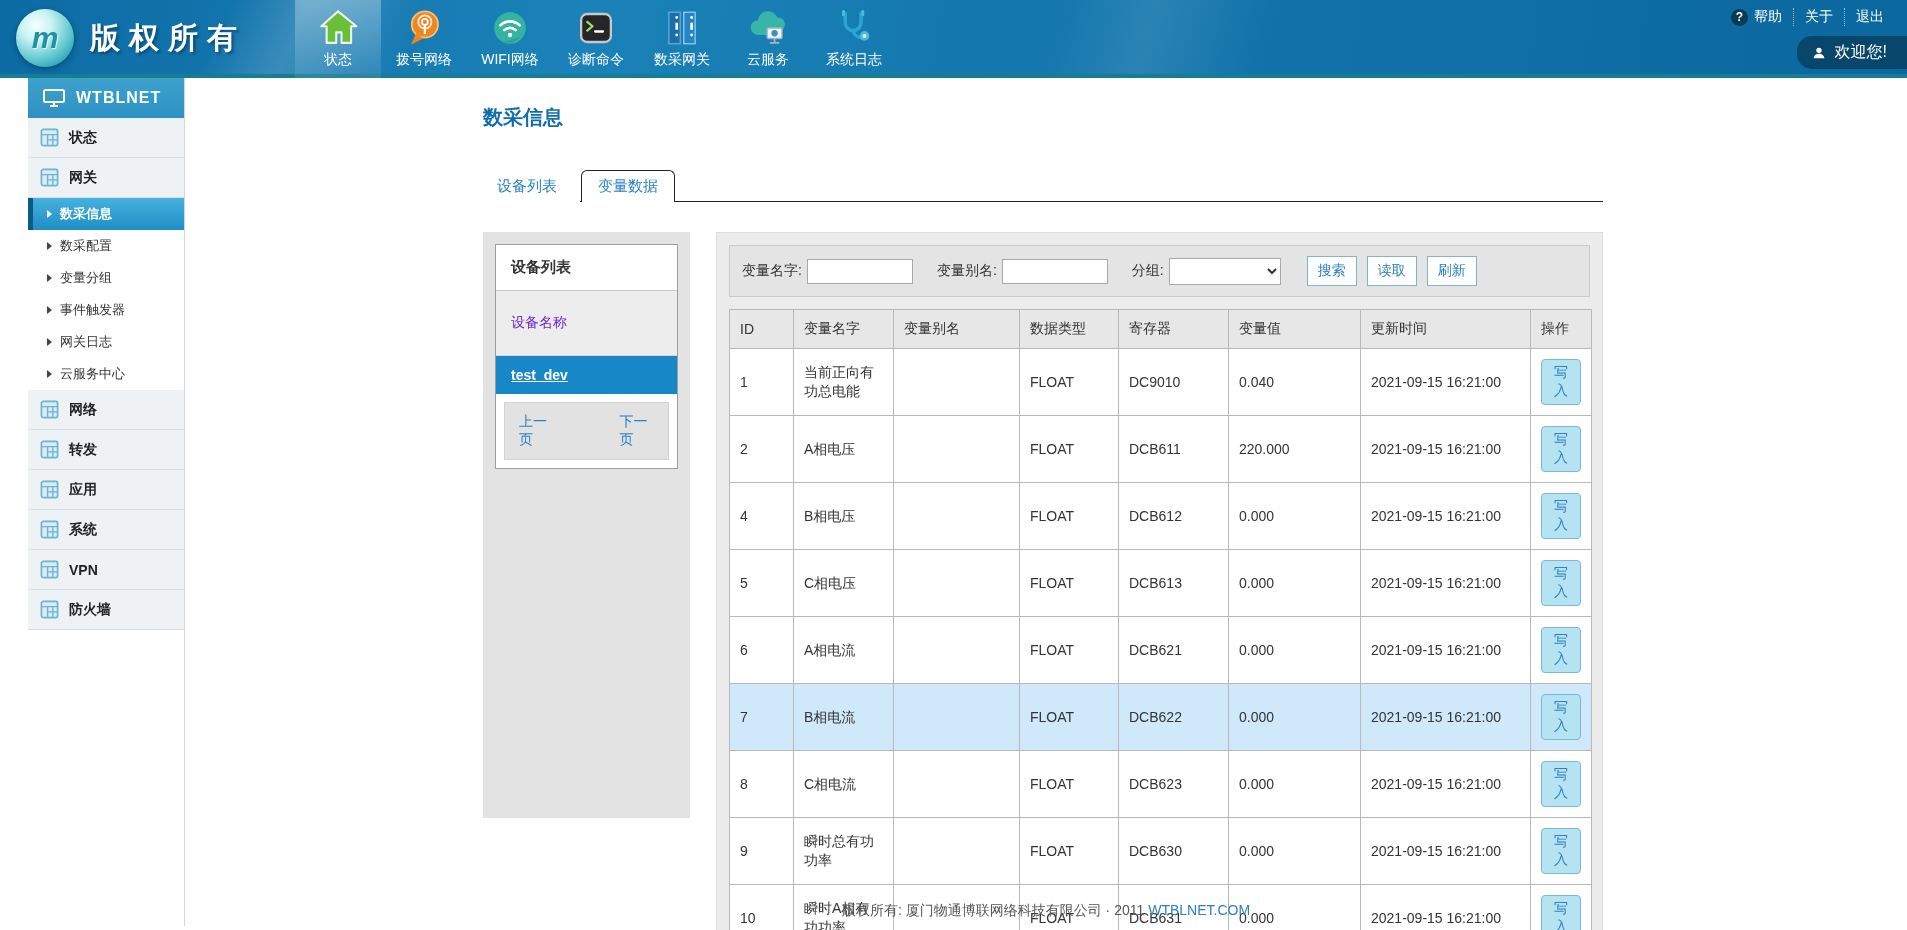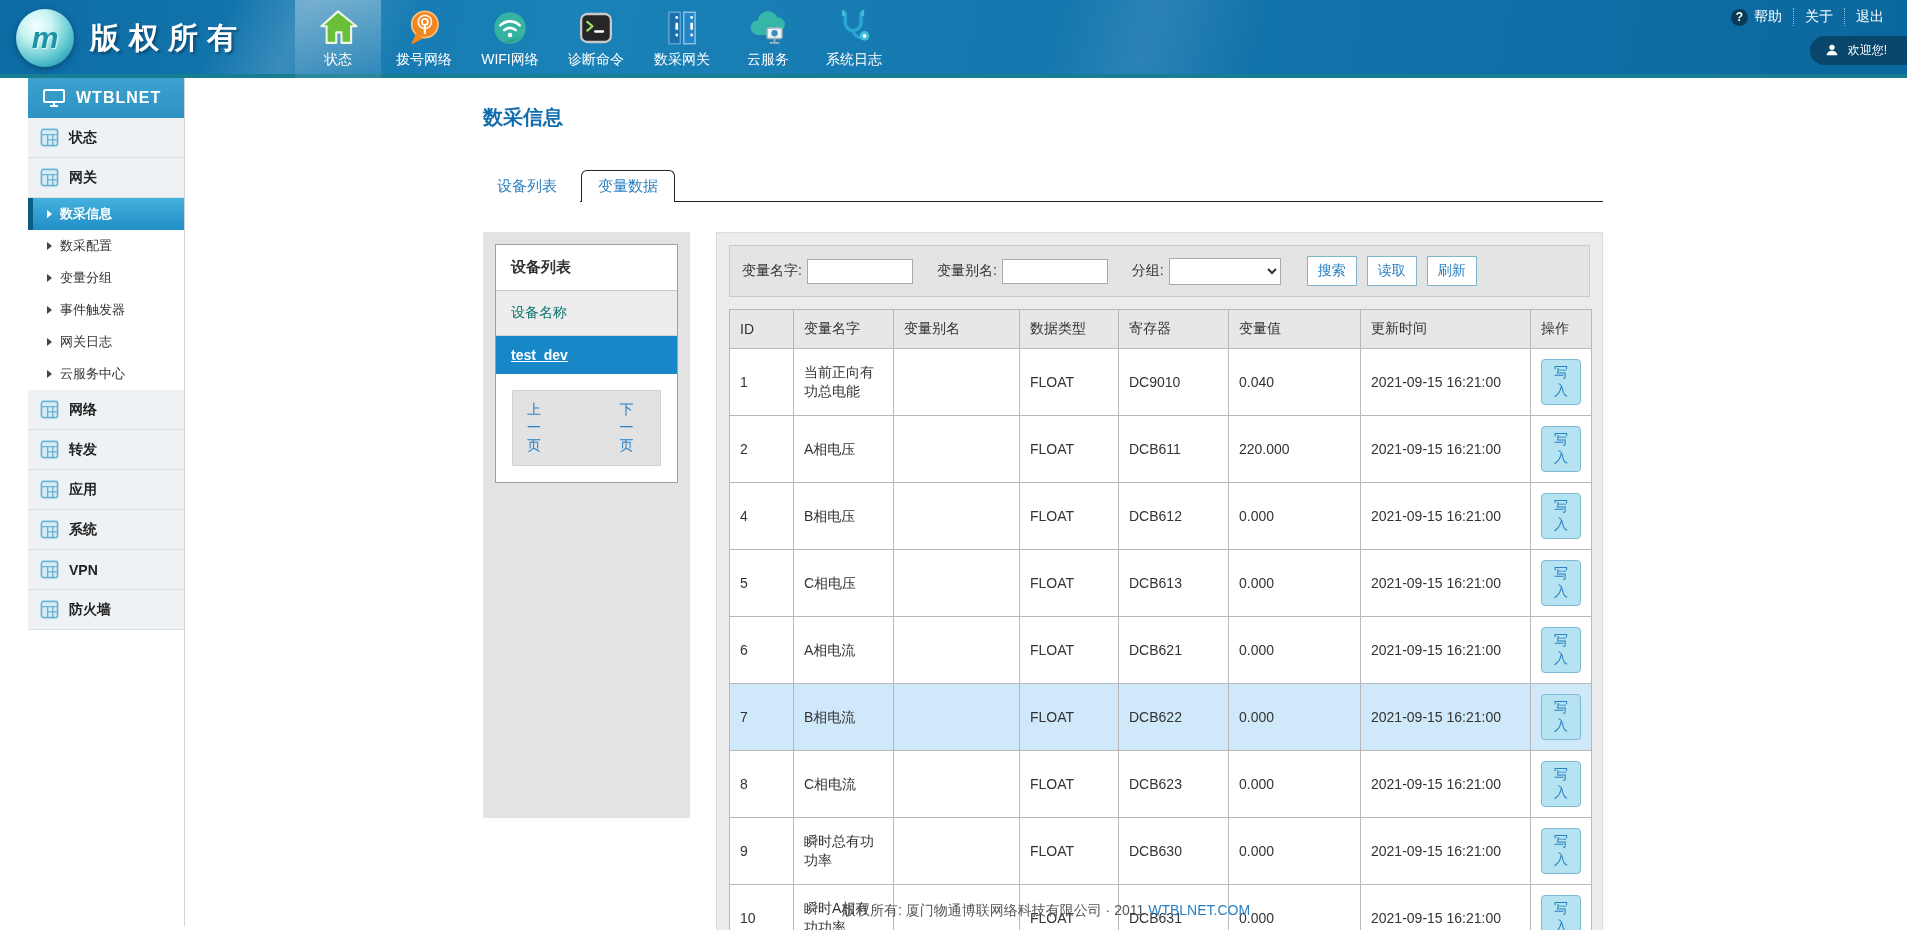--- a/index.html
+++ b/index.html
@@ -25,21 +25,21 @@
   .nav-item.active { background:linear-gradient(180deg, rgba(255,255,255,.30), rgba(255,255,255,.08)); }
   .nav-icon { width:44px; height:44px; display:flex; align-items:center; justify-content:center; }
   .nav-icon svg { width:42px; height:42px; }
   .nav-label { margin-top:1px; font-size:14px; color:#fff; white-space:nowrap; }
   .header-links { position:absolute; top:8px; right:12px; display:flex; align-items:center; color:#fff; font-size:14px; }
   .header-links .hlink { padding:0 11px; display:flex; align-items:center; cursor:pointer; }
   .header-links .hlink + .hlink { border-left:1px dotted rgba(255,255,255,.55); }
   .help-circle { width:17px; height:17px; border-radius:50%; background:#0a3a55; color:#fff; font-size:12px; font-weight:bold;
     display:inline-flex; align-items:center; justify-content:center; margin-right:6px; }
   .welcome-pill { position:absolute; right:0; top:36px; background:rgba(9,60,92,.78); border-radius:15px 0 0 15px;
-    padding:6px 20px 6px 14px; color:#fff; font-size:12px; display:flex; align-items:flex-start; gap:8px; cursor:pointer; }
+    padding:6px 20px 6px 14px; color:#fff; font-size:16px; display:flex; align-items:center; gap:8px; cursor:pointer; }
   .welcome-pill svg { width:16px; height:16px; }
 
   
   .app-body { display:flex; height:848px; }
   .sidebar { width:185px; background:#fff; border-right:1px solid #d5d5d5;padding-left:28px; }
   .sidebar-title { height:40px; background:linear-gradient(180deg,#3da2ce,#2e91c3); color:#fff; font-weight:bold;
     font-size:16px; letter-spacing:1px; display:flex; align-items:center; gap:10px; padding-left:14px; }
   .sidebar-title svg { width:24px; height:20px; }
   .side-item { display:flex; align-items:center; gap:10px; padding:10px 12px; background:#eef2f5;
     border-bottom:1px solid #d9dee2; font-size:14px; font-weight:bold; color:#222; cursor:pointer; }
@@ -60,23 +60,23 @@
   .tab.active { background:#fff; border:1px solid #222; border-bottom:none; border-radius:6px 6px 0 0;
     padding:6px 16px; margin-left:10px; position:relative; z-index:2; }
   .tab-underline { position:absolute; left:97px; right:0; bottom:0; height:1px; background:#222; }
 
   .panels { display:flex; margin-top:30px; align-items:flex-start; }
 
   
   .device-panel { width:207px; height:586px; background:#e3e3e3; margin-right:26px; }
   .device-box { margin:12px; background:#fff; border:1px solid #9e9e9e; }
   .device-box-title { padding:13px 15px; font-size:15px; font-weight:bold; color:#333; border-bottom:1px solid #c9c9c9; }
-  .device-col-header { padding:13px 15px; background:#ededed; color:#0f766e; font-size:14px; border-bottom:1px solid #d5d5d5; }
+  .device-col-header { padding:23px 15px; background:#ededed; color:#6d28d9; font-size:14px; border-bottom:1px solid #d5d5d5; }
   .device-item { padding:11px 15px; background:#1787c8; color:#fff; font-weight:bold; font-size:14px; cursor:pointer;text-decoration:underline; }
-  .device-pager { margin:16px; background:#e2e2e2; border:1px solid #d2d2d2; padding:10px 14px; display:flex; gap:66px; }
+  .device-pager { margin:8px; background:#e2e2e2; border:1px solid #d2d2d2; padding:10px 14px; display:flex; gap:66px; }
   .device-pager a { color:#2a80c2; font-size:14px; text-decoration:none; cursor:pointer; }
 
   
   .table-panel { width:887px; background:#ececec; border:1px solid #dcdcdc; padding-bottom:14px; }
   .filter-bar { margin:12px; background:#e4e4e4; border:1px solid #cbcbcb; padding:10px 12px;
     display:flex; align-items:center; font-size:14px; color:#333; }
   .filter-bar label { margin-right:5px; white-space:nowrap; }
   .filter-input { width:106px; height:25px; border:1px solid #a9a9a9; background:#fff; margin-right:24px; padding:0 4px; font-size:13px; }
   .filter-select { width:112px; height:27px; border:1px solid #a9a9a9; background:#fff; font-size:13px; margin-right:26px; color:#333; }
   .filter-btn { background:#ffffff; border:1px solid #7fb6cd; color:#2a80c2; border-radius:0;

